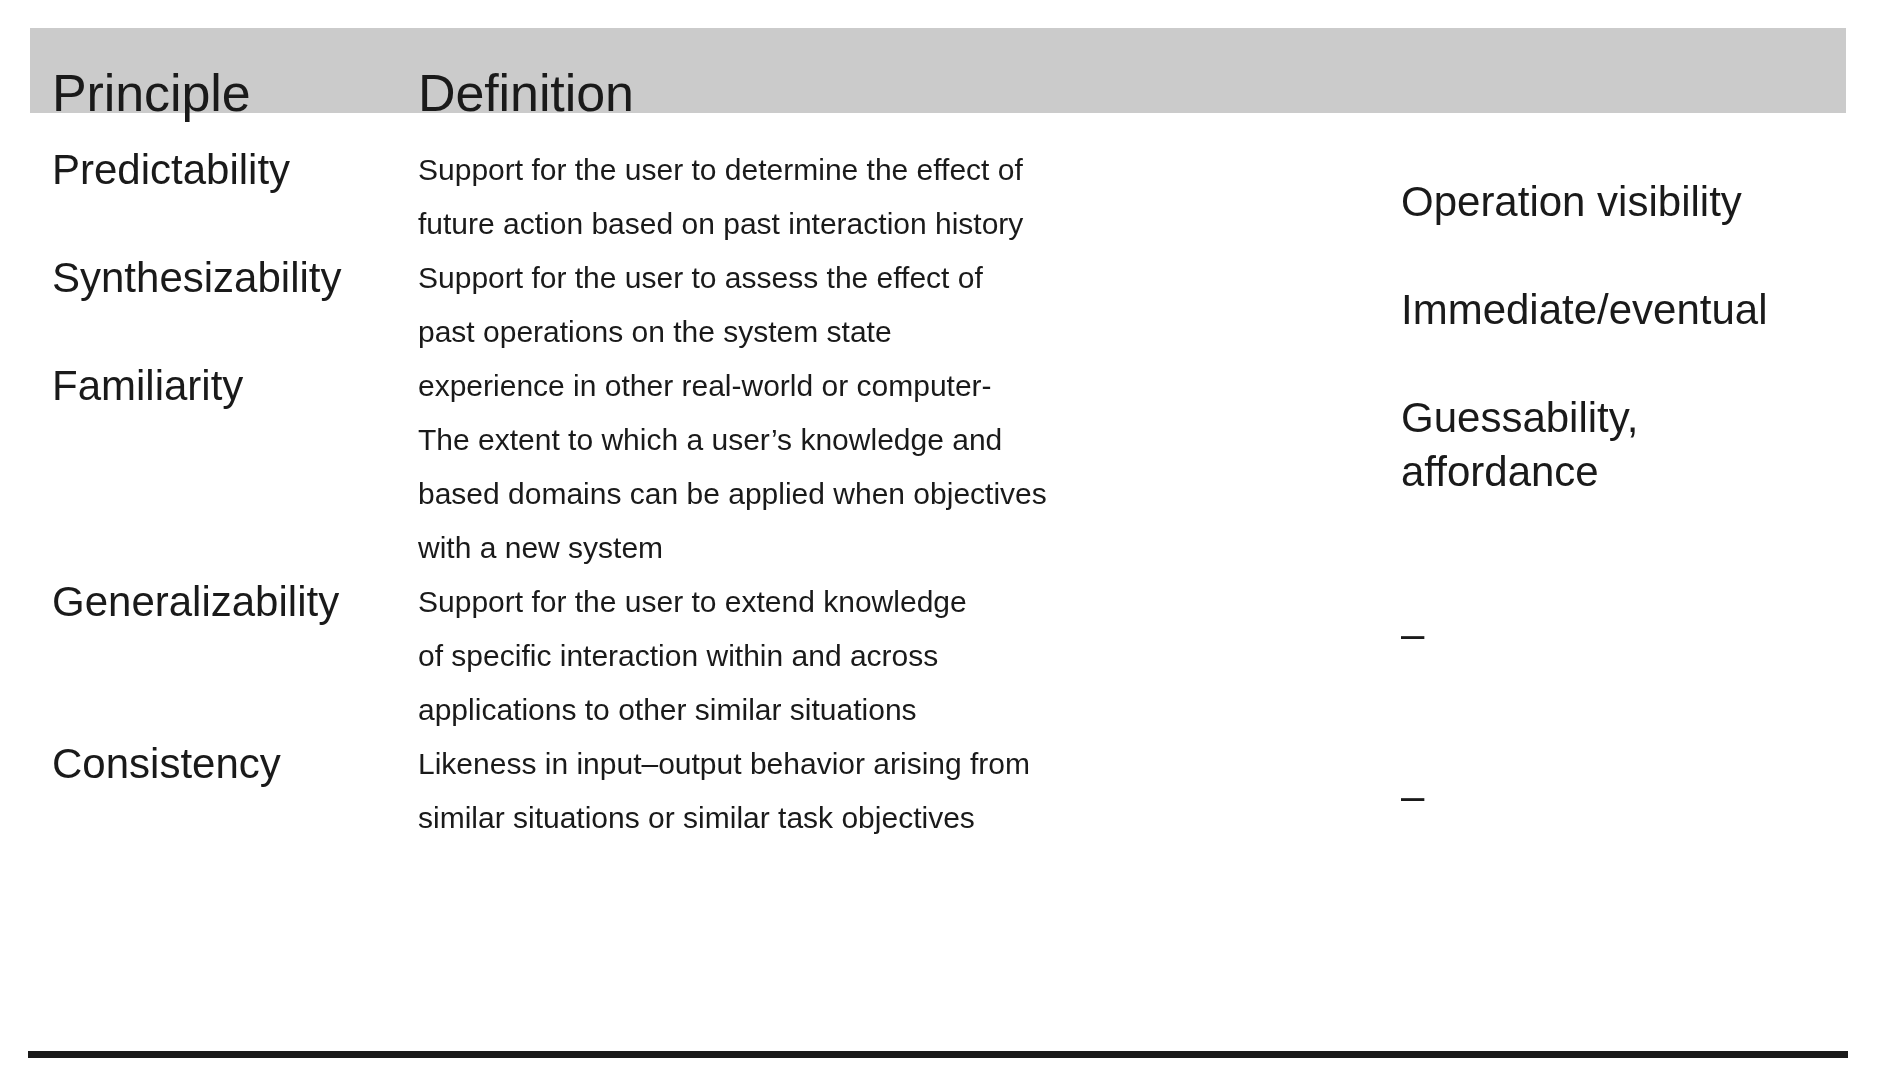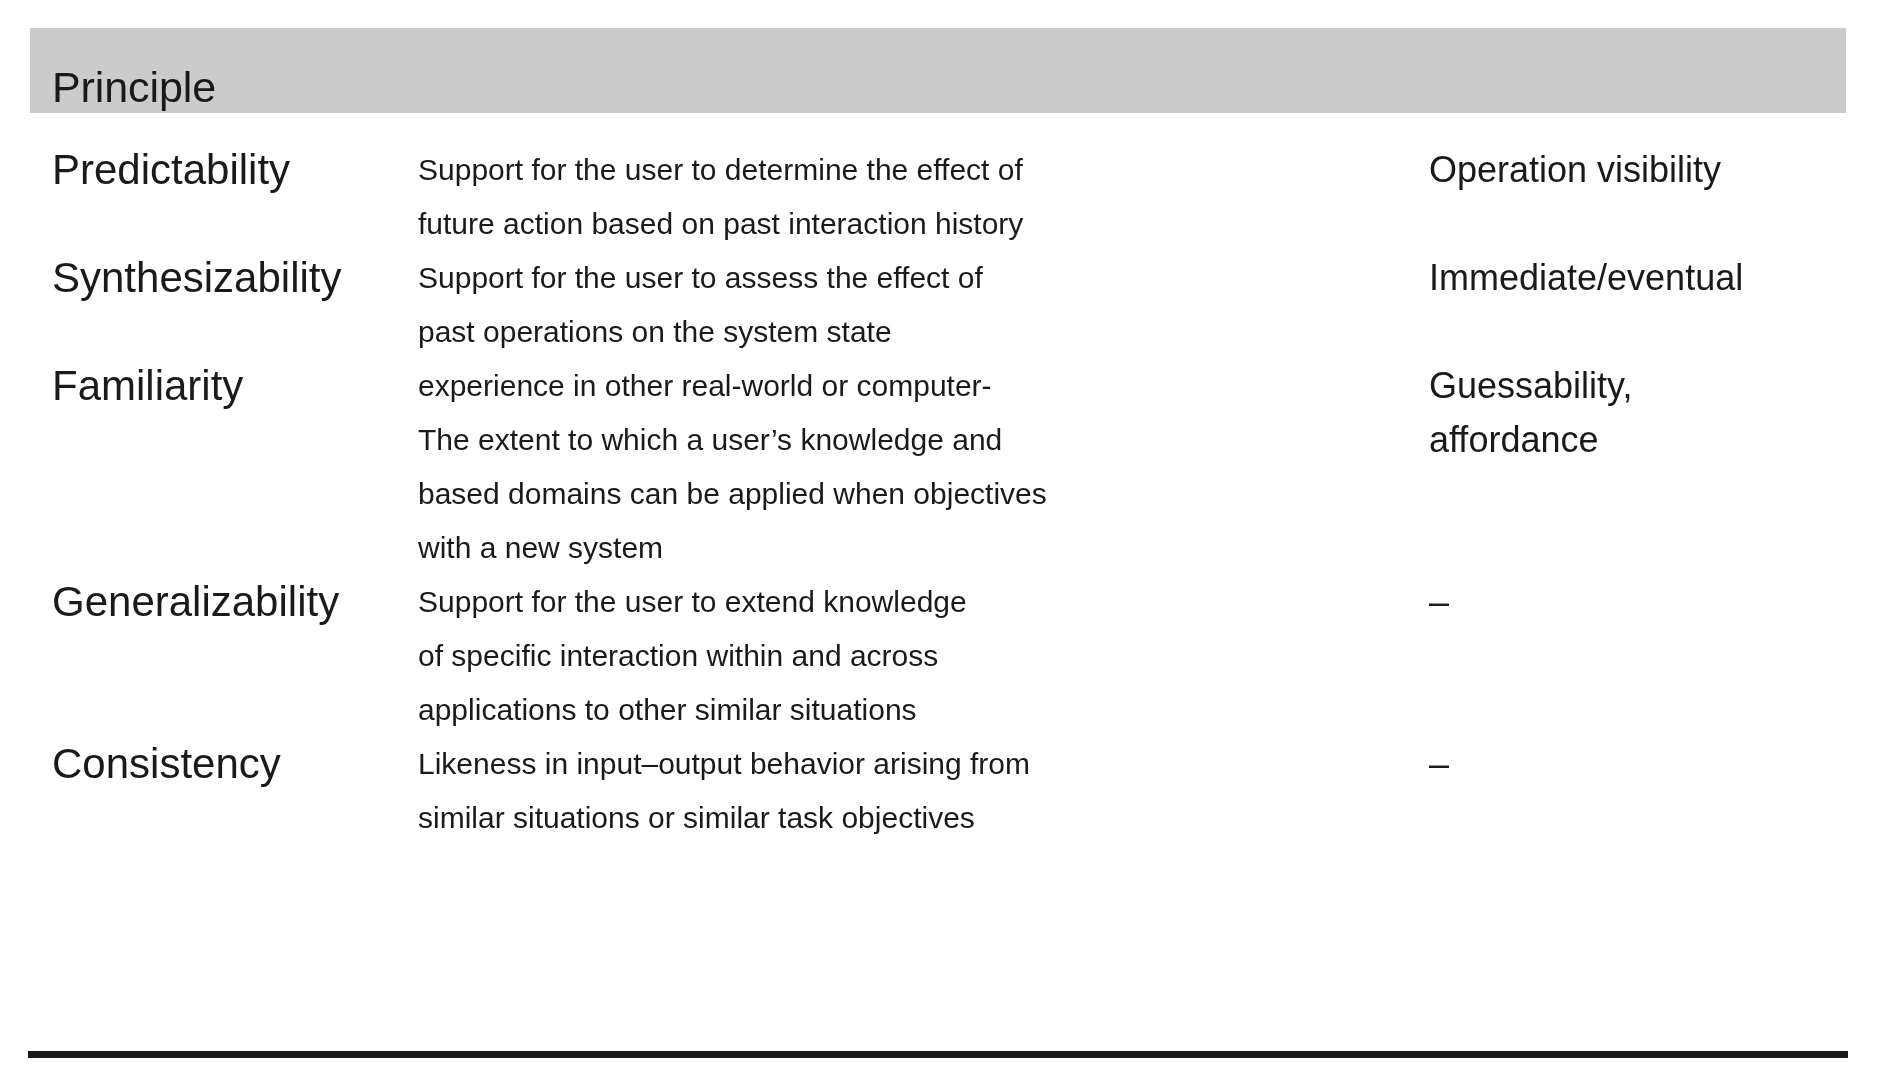--- a/index.html
+++ b/index.html
@@ -34,26 +34,26 @@
   .header-row {
     position: absolute;
     left: 0;
     top: 0;
     width: 1816px;
     height: 85px;
   }
 
   .hcell {
     position: absolute;
-    top: 5px;
+    top: 11px;
     height: 108px;
     display: flex;
     align-items: center;
     color: #1a1a1a;
-    font-size: 43px;
+    font-size: 52px;
     font-weight: 400;
     letter-spacing: -0.1px;
     white-space: nowrap;
   }
   .hcell.col-principle  { left: 22px;   }
   .hcell.col-definition { left: 388px;  }
   .hcell.col-related    { left: 1399px; }
 
   
   .body-area {
@@ -87,24 +87,25 @@
 
   .cell.definition {
     left: 388px;
     width: 1000px;
     font-size: 30px;
     line-height: 54px;
     font-stretch: condensed;
   }
 
   .cell.related {
-    left: 1399px;
+    left: 1371px;
     width: 417px;
-    font-size: 36px;
+    font-size: 42px;
     line-height: 54px;
+    margin-top: 32px;
   }
 
   .line {
     display: block;
     white-space: nowrap;
   }
 
   
   .bottom-rule {
     position: absolute;
@@ -116,20 +117,21 @@
   }
 </style>
 </head>
 <body>
 
 <div class="table-wrap">
 
   <div class="header-band">
     <div class="header-row">
       <div class="hcell col-principle">Principle</div>
+      <div class="hcell col-definition">Definition</div>
     </div>
   </div>
 
   <div class="body-area">
 
     <div class="row" style="top:30px;">
       <div class="cell principle">Predictability</div>
       <div class="cell definition">
         <span class="line">Support for the user to determine the effect of</span>
         <span class="line">future action based on past interaction history</span>

